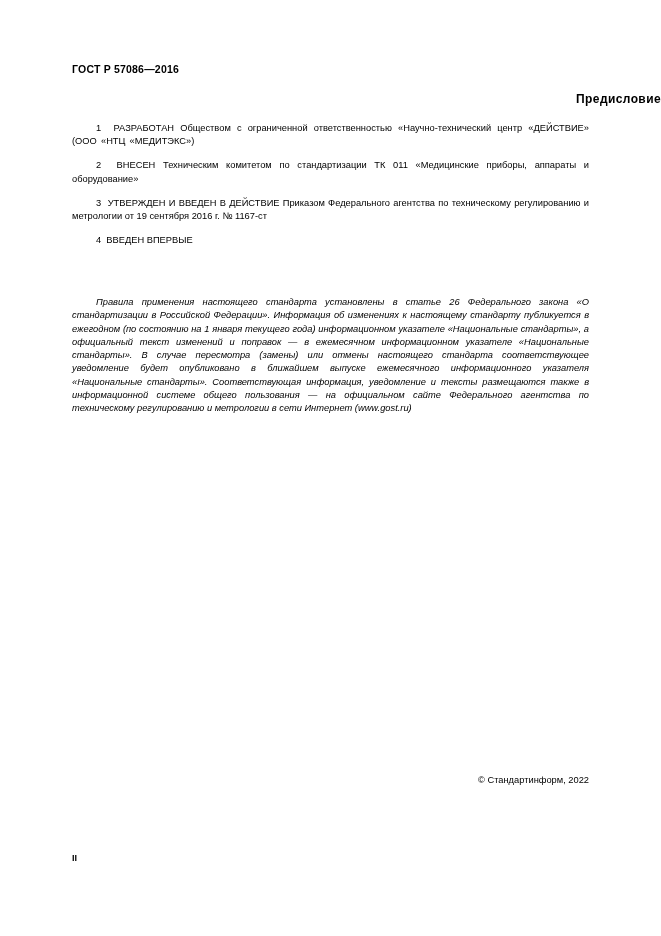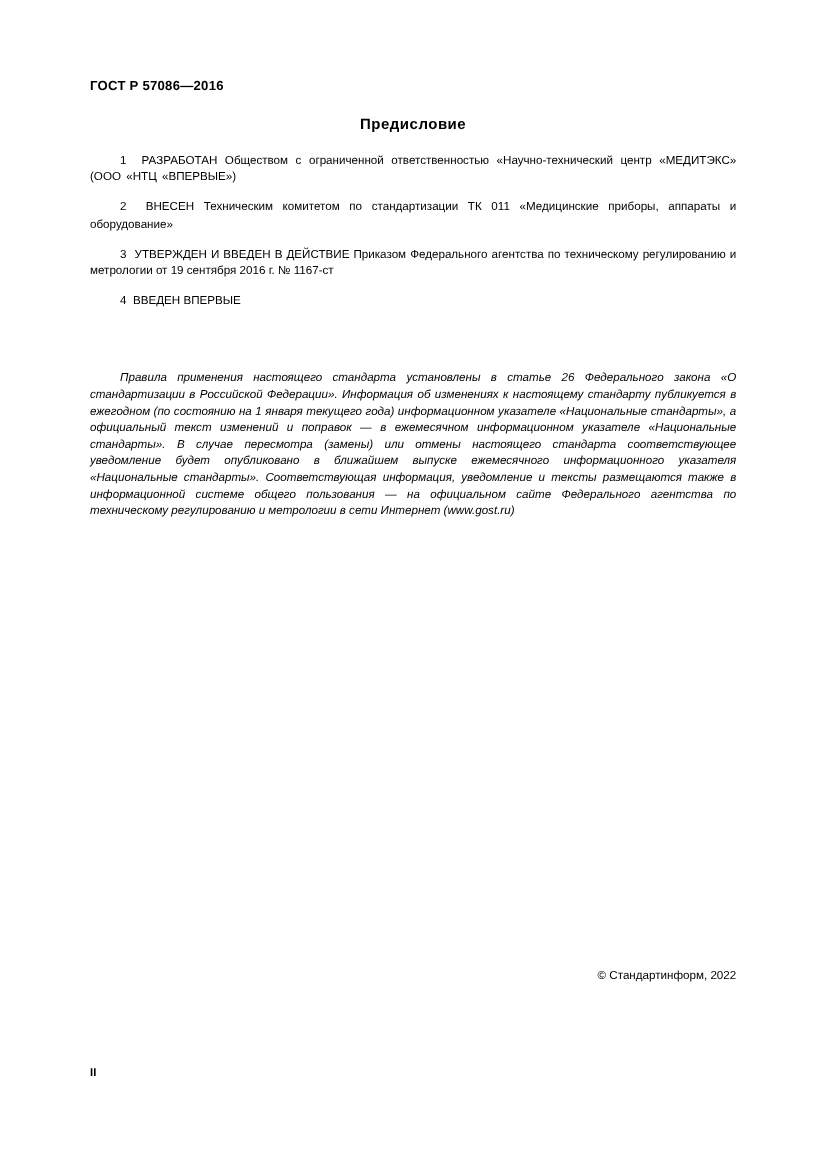--- a/index.html
+++ b/index.html
@@ -28,21 +28,21 @@
     top: 63px;
     font-size: 10.5px;
     font-weight: bold;
     letter-spacing: 0.2px;
   }
   .doc-title {
     position: absolute;
     left: 0;
     right: 0;
     top: 92px;
-    text-align: center;
+    text-align: right;
     font-size: 12px;
     font-weight: bold;
     letter-spacing: 0.4px;
   }
   .content {
     position: absolute;
     left: 72px;
     top: 122px;
     width: 517px;
   }
@@ -108,21 +108,21 @@
 <body>
 
 <div class="page">
 
   <div class="header-code">ГОСТ Р 57086—2016</div>
 
   <div class="doc-title">Предисловие</div>
 
   <div class="content">
 
-    <div class="clause c1"><span class="indent"></span><span class="num">1</span>&nbsp;&nbsp;<span>РАЗРАБОТАН Обществом с ограниченной ответственностью «Научно-технический центр «МЕДИТЭКС» (ООО «НТЦ «ВПЕРВЫЕ»)</span></div>
+    <div class="clause c1"><span class="indent"></span><span class="num">1</span>&nbsp;&nbsp;<span>РАЗРАБОТАН Обществом с ограниченной ответственностью «Научно-технический центр «ДЕЙСТВИЕ» (ООО «НТЦ «МЕДИТЭКС»)</span></div>
 
     <div class="clause"><span class="indent"></span><span class="num">2</span>&nbsp;&nbsp;<span>ВНЕСЕН Техническим комитетом по стандартизации ТК 011 «Медицинские приборы, аппараты и оборудование»</span></div>
 
     <div class="clause"><span class="indent"></span><span class="num">3</span>&nbsp;&nbsp;<span>УТВЕРЖДЕН И ВВЕДЕН В ДЕЙСТВИЕ Приказом Федерального агентства по техническому регулированию и метрологии от 19 сентября 2016 г. № 1167-ст</span></div>
 
     <div class="clause"><span class="indent"></span><span class="num">4</span>&nbsp;&nbsp;<span>ВВЕДЕН ВПЕРВЫЕ</span></div>
 
   </div>
 
   <div class="note-block"><span class="first-indent"></span><span>Правила применения настоящего стандарта установлены в статье 26 Федерального закона «О стандартизации в Российской Федерации». Информация об изменениях к настоящему стандарту публикуется в ежегодном (по состоянию на 1 января текущего года) информационном указателе «Национальные стандарты», а официальный текст изменений и поправок — в ежемесячном информационном указателе «Национальные стандарты». В случае пересмотра (замены) или отмены настоящего стандарта соответствующее уведомление будет опубликовано в ближайшем выпуске ежемесячного информационного указателя «Национальные стандарты». Соответствующая информация, уведомление и тексты размещаются также в информационной системе общего пользования — на официальном сайте Федерального агентства по техническому регулированию и метрологии в сети Интернет (www.gost.ru)</span></div>

